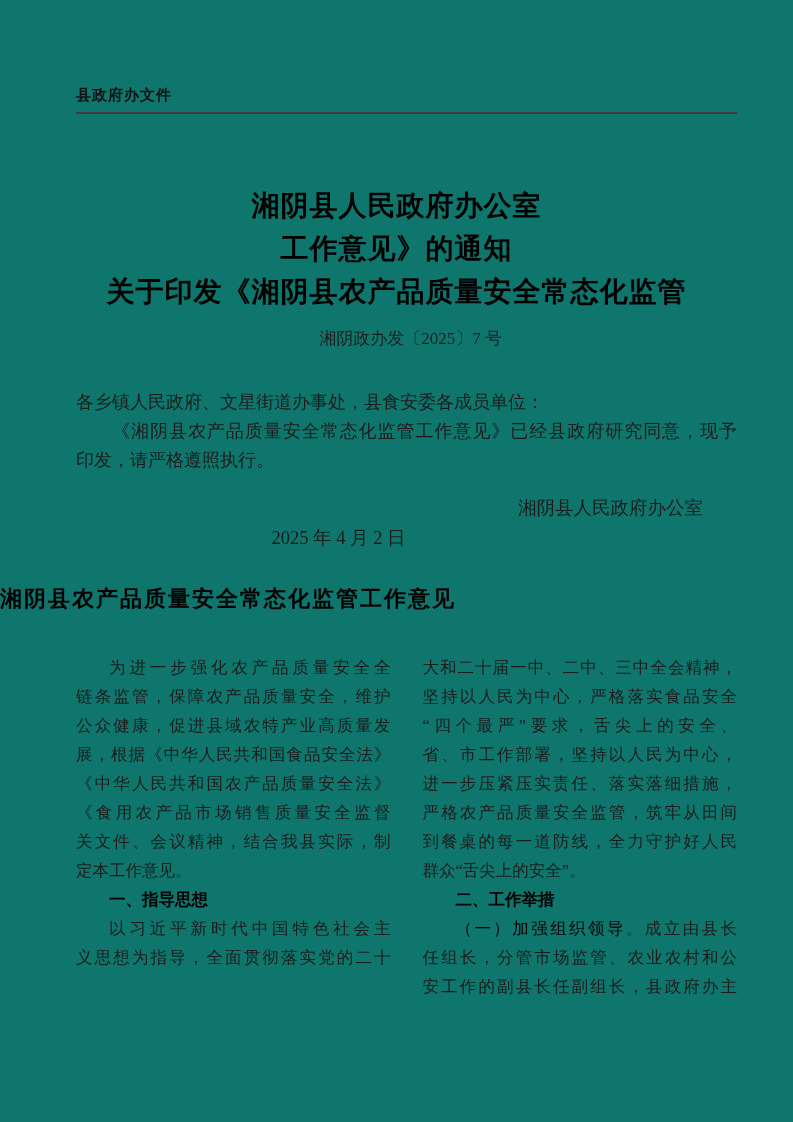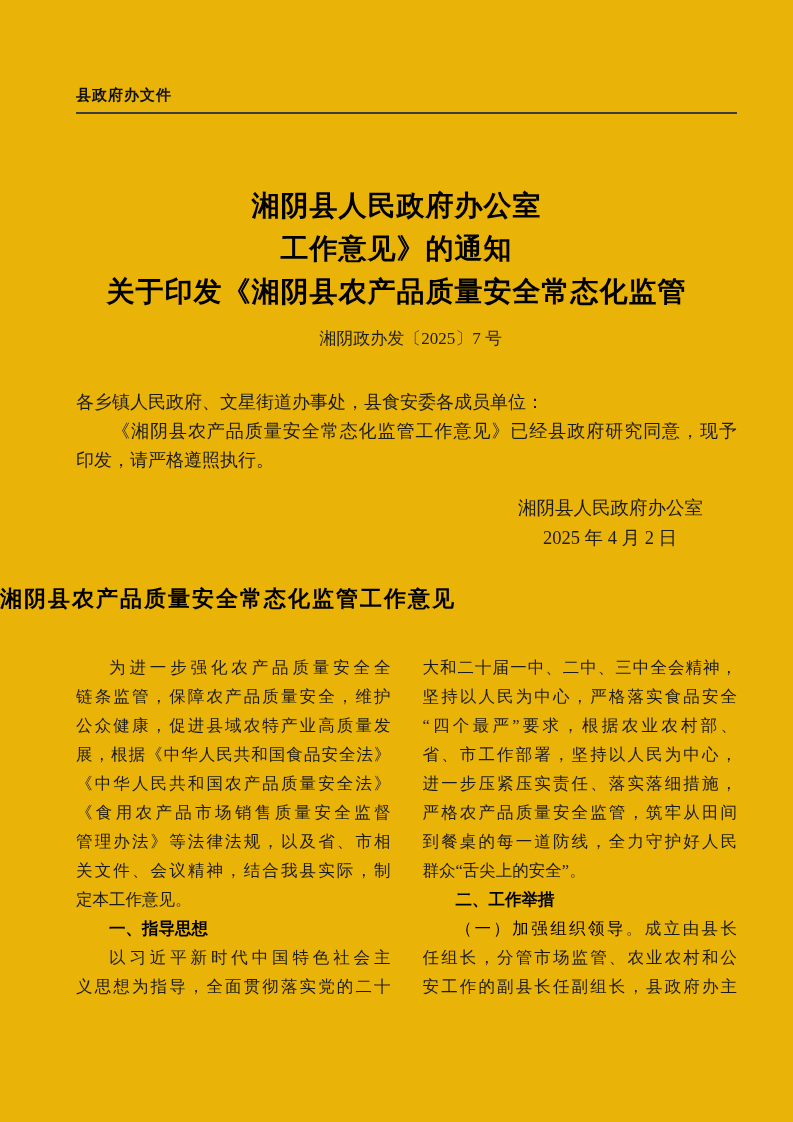--- a/index.html
+++ b/index.html
@@ -4,21 +4,21 @@
 <style>
   html, body {
     margin: 0;
     padding: 0;
     background: #ffffff;
   }
   .page {
     position: relative;
     width: 793px;
     height: 1122px;
-    background: #eab308;
+    background: #0f766e;
     overflow: hidden;
     font-family: "Liberation Serif", serif;
     color: #1a1a1a;
   }
   
   .doc-header {
     margin: 86px 56px 0 76px;
     padding-bottom: 7px;
     border-bottom: 2px solid #3d3d3d;
     font-family: "Liberation Sans", sans-serif;
@@ -57,21 +57,21 @@
     text-align-last: justify;
   }
   .signature {
     margin-top: 18px;
     text-align: right;
     font-size: 18.5px;
     line-height: 30px;
     color: #1c1c1c;
   }
   .sig-org { padding-right: 90px; }
-  .sig-date { padding-right: 116px; }
+  .sig-date { padding-right: 116px; text-align: center; }
   .opinion-title {
     margin: 28px 0 0 0;
     font-size: 22px;
     line-height: 36px;
     letter-spacing: 2px;
     font-weight: bold;
     color: #000000;
   }
   .columns {
     display: flex;
@@ -123,32 +123,31 @@
 
   <div class="columns">
 
     <div class="col">
       <div class="ln j ind">为进一步强化农产品质量安全全</div>
       <div class="ln j">链条监管，保障农产品质量安全，维护</div>
       <div class="ln j">公众健康，促进县域农特产业高质量发</div>
       <div class="ln j">展，根据《中华人民共和国食品安全法》</div>
       <div class="ln j">《中华人民共和国农产品质量安全法》</div>
       <div class="ln j">《食用农产品市场销售质量安全监督</div>
-      <div class="ln j">管理办法》等法律法规，以及省、市相</div>
       <div class="ln j">关文件、会议精神，结合我县实际，制</div>
       <div class="ln">定本工作意见。</div>
       <div class="ln h ind">一、指导思想</div>
       <div class="ln j ind">以习近平新时代中国特色社会主</div>
       <div class="ln j">义思想为指导，全面贯彻落实党的二十</div>
     </div>
 
     <div class="col">
       <div class="ln j">大和二十届一中、二中、三中全会精神，</div>
       <div class="ln j">坚持以人民为中心，严格落实食品安全</div>
-      <div class="ln j">“四个最严”要求，根据农业农村部、</div>
+      <div class="ln j">“四个最严”要求，舌尖上的安全、</div>
       <div class="ln j">省、市工作部署，坚持以人民为中心，</div>
       <div class="ln j">进一步压紧压实责任、落实落细措施，</div>
       <div class="ln j">严格农产品质量安全监管，筑牢从田间</div>
       <div class="ln j">到餐桌的每一道防线，全力守护好人民</div>
       <div class="ln">群众“舌尖上的安全”。</div>
       <div class="ln h ind">二、工作举措</div>
       <div class="ln j ind">
         <span class="b">（一）加强组织领导</span><span>。成立由县长</span>
       </div>
       <div class="ln j">任组长，分管市场监管、农业农村和公</div>

